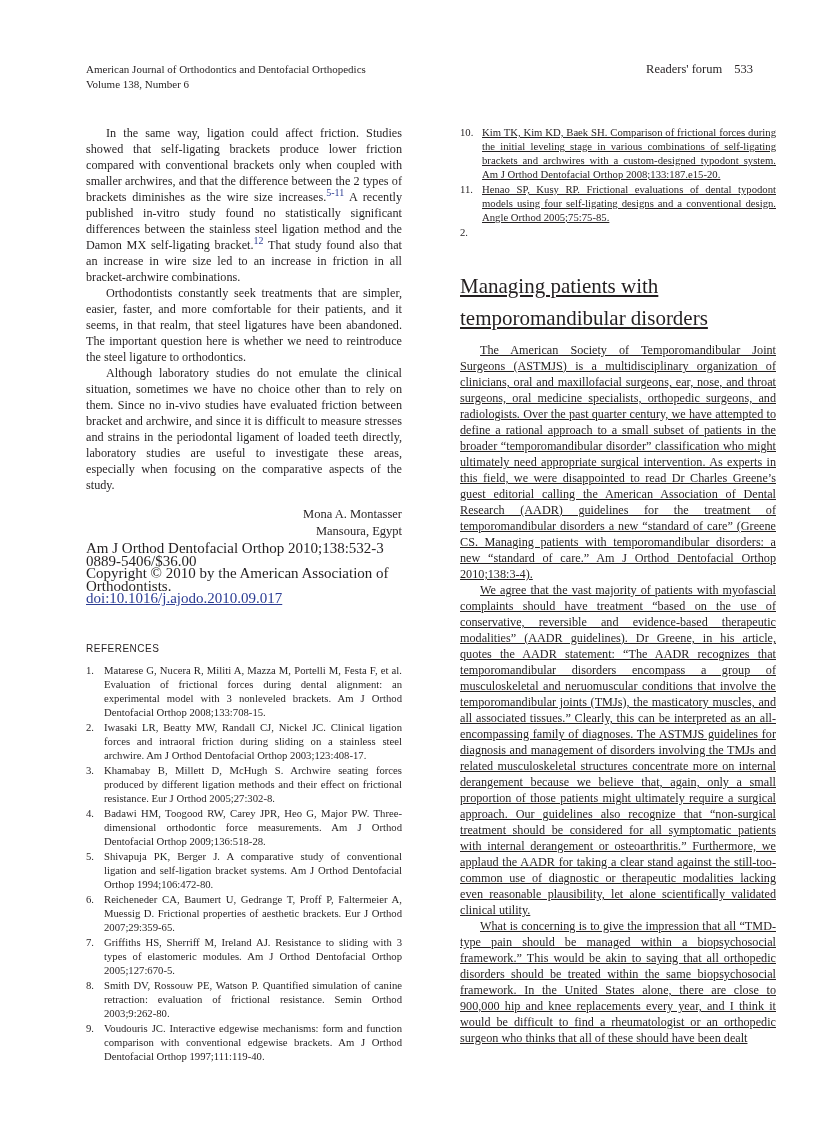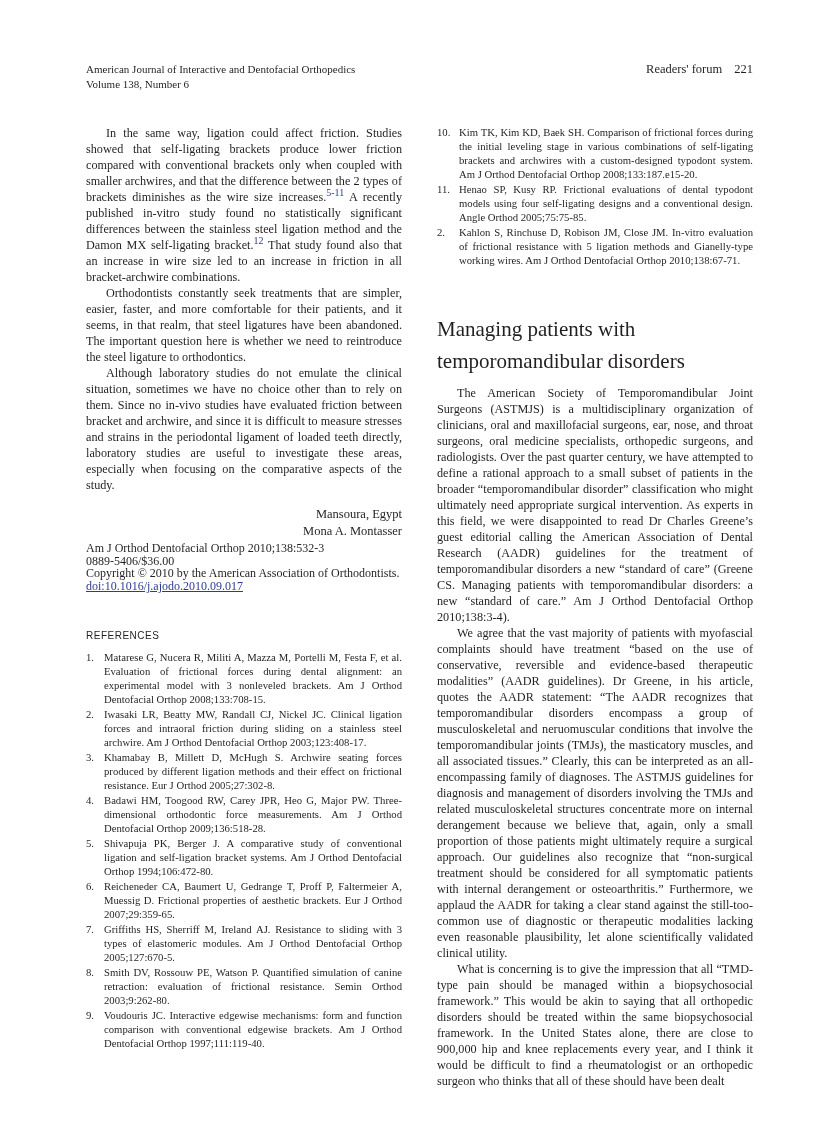--- a/index.html
+++ b/index.html
@@ -4,55 +4,55 @@
 <style>
   html, body { margin: 0; padding: 0; background: #ffffff; }
   body { width: 838px; height: 1122px; position: relative; overflow: hidden; color: #231f20;
          font-family: "Liberation Serif", "DejaVu Serif", serif; }
   .running-head { position: absolute; top: 62px; left: 86px; width: 667px; font-size: 11px; line-height: 15px; }
   .rh-left { position: absolute; left: 0; top: 0; }
   .rh-right { position: absolute; right: 0; top: 0; font-size: 12.5px; }
   .rh-right .page-num { margin-left: 12px; }
   .col { position: absolute; top: 125px; width: 316px; }
   .col-left { left: 86px; }
-  .col-right { left: 437px; }
+  .col-right { left: 460px; text-decoration: underline; }
   p.body { margin: 0; font-size: 12.2px; line-height: 16px; text-align: justify; text-indent: 20px; }
   sup.cite { color: #2b3c93; font-size: 10px; line-height: 0; vertical-align: 5px; }
   .signature { margin-top: 13px; text-align: right; font-size: 12.5px; line-height: 17px; }
-  .meta { margin-top: 2px; font-size: 12px; line-height: 12.6px; }
+  .meta { margin-top: 2px; font-size: 15px; line-height: 12.6px; }
   .meta .doi { color: #2b3c93; text-decoration: underline; }
   .refs-heading { margin-top: 38px; font-family: "Liberation Sans", "DejaVu Sans", sans-serif; font-size: 10px;
                   letter-spacing: 0.5px; color: #231f20; }
   ol.refs { list-style: none; margin: 9px 0 0 0; padding: 0; }
   ol.refs li { position: relative; padding-left: 18px; font-size: 10.7px; line-height: 14px; text-align: justify; margin-bottom: 1px; }
   ol.refs li .num { position: absolute; left: 0; top: 0; }
   ol.refs.wide li { padding-left: 22px; }
   .section-title { margin: 46px 0 8px 0; font-size: 21px; line-height: 32px; font-weight: normal; color: #231f20; }
 </style>
 </head>
 <body>
 
 <div class="running-head">
   <div class="rh-left">
-    <div>American Journal of Interactive and Dentofacial Orthopedics</div>
+    <div>American Journal of Orthodontics and Dentofacial Orthopedics</div>
     <div>Volume 138, Number 6</div>
   </div>
   <div class="rh-right">
-    <span>Readers' forum</span><span class="page-num">221</span>
+    <span>Readers' forum</span><span class="page-num">533</span>
   </div>
 </div>
 
 <div class="col col-left">
   <p class="body"><span>In the same way, ligation could affect friction. Studies showed that self-ligating brackets produce lower friction compared with conventional brackets only when coupled with smaller archwires, and that the difference between the 2 types of brackets diminishes as the wire size increases.</span><sup class="cite">5-11</sup><span> A recently published in-vitro study found no statistically significant differences between the stainless steel ligation method and the Damon MX self-ligating bracket.</span><sup class="cite">12</sup><span> That study found also that an increase in wire size led to an increase in friction in all bracket-archwire combinations.</span></p>
   <p class="body">Orthodontists constantly seek treatments that are simpler, easier, faster, and more comfortable for their patients, and it seems, in that realm, that steel ligatures have been abandoned. The important question here is whether we need to reintroduce the steel ligature to orthodontics.</p>
   <p class="body">Although laboratory studies do not emulate the clinical situation, sometimes we have no choice other than to rely on them. Since no in-vivo studies have evaluated friction between bracket and archwire, and since it is difficult to measure stresses and strains in the periodontal ligament of loaded teeth directly, laboratory studies are useful to investigate these areas, especially when focusing on the comparative aspects of the study.</p>
 
   <div class="signature">
+    <div>Mona A. Montasser</div>
     <div>Mansoura, Egypt</div>
-    <div>Mona A. Montasser</div>
   </div>
 
   <div class="meta">
     <div>Am J Orthod Dentofacial Orthop 2010;138:532-3</div>
     <div>0889-5406/$36.00</div>
     <div>Copyright © 2010 by the American Association of Orthodontists.</div>
     <div class="doi">doi:10.1016/j.ajodo.2010.09.017</div>
   </div>
 
   <div class="refs-heading">REFERENCES</div>
@@ -66,21 +66,21 @@
     <li><span class="num">7.</span><span>Griffiths HS, Sherriff M, Ireland AJ. Resistance to sliding with 3 types of elastomeric modules. Am J Orthod Dentofacial Orthop 2005;127:670-5.</span></li>
     <li><span class="num">8.</span><span>Smith DV, Rossouw PE, Watson P. Quantified simulation of canine retraction: evaluation of frictional resistance. Semin Orthod 2003;9:262-80.</span></li>
     <li><span class="num">9.</span><span>Voudouris JC. Interactive edgewise mechanisms: form and function comparison with conventional edgewise brackets. Am J Orthod Dentofacial Orthop 1997;111:119-40.</span></li>
   </ol>
 </div>
 
 <div class="col col-right">
   <ol class="refs wide" style="margin-top:0">
     <li><span class="num">10.</span><span>Kim TK, Kim KD, Baek SH. Comparison of frictional forces during the initial leveling stage in various combinations of self-ligating brackets and archwires with a custom-designed typodont system. Am J Orthod Dentofacial Orthop 2008;133:187.e15-20.</span></li>
     <li><span class="num">11.</span><span>Henao SP, Kusy RP. Frictional evaluations of dental typodont models using four self-ligating designs and a conventional design. Angle Orthod 2005;75:75-85.</span></li>
-    <li><span class="num">2.</span><span>Kahlon S, Rinchuse D, Robison JM, Close JM. In-vitro evaluation of frictional resistance with 5 ligation methods and Gianelly-type working wires. Am J Orthod Dentofacial Orthop 2010;138:67-71.</span></li>
+    <li><span class="num">2.</span></li>
   </ol>
 
   <h2 class="section-title">Managing patients with temporomandibular disorders</h2>
 
   <p class="body">The American Society of Temporomandibular Joint Surgeons (ASTMJS) is a multidisciplinary organization of clinicians, oral and maxillofacial surgeons, ear, nose, and throat surgeons, oral medicine specialists, orthopedic surgeons, and radiologists. Over the past quarter century, we have attempted to define a rational approach to a small subset of patients in the broader “temporomandibular disorder” classification who might ultimately need appropriate surgical intervention. As experts in this field, we were disappointed to read Dr Charles Greene’s guest editorial calling the American Association of Dental Research (AADR) guidelines for the treatment of temporomandibular disorders a new “standard of care” (Greene CS. Managing patients with temporomandibular disorders: a new “standard of care.” Am J Orthod Dentofacial Orthop 2010;138:3-4).</p>
   <p class="body">We agree that the vast majority of patients with myofascial complaints should have treatment “based on the use of conservative, reversible and evidence-based therapeutic modalities” (AADR guidelines). Dr Greene, in his article, quotes the AADR statement: “The AADR recognizes that temporomandibular disorders encompass a group of musculoskeletal and neruomuscular conditions that involve the temporomandibular joints (TMJs), the masticatory muscles, and all associated tissues.” Clearly, this can be interpreted as an all-encompassing family of diagnoses. The ASTMJS guidelines for diagnosis and management of disorders involving the TMJs and related musculoskeletal structures concentrate more on internal derangement because we believe that, again, only a small proportion of those patients might ultimately require a surgical approach. Our guidelines also recognize that “non-surgical treatment should be considered for all symptomatic patients with internal derangement or osteoarthritis.” Furthermore, we applaud the AADR for taking a clear stand against the still-too-common use of diagnostic or therapeutic modalities lacking even reasonable plausibility, let alone scientifically validated clinical utility.</p>
   <p class="body">What is concerning is to give the impression that all “TMD-type pain should be managed within a biopsychosocial framework.” This would be akin to saying that all orthopedic disorders should be treated within the same biopsychosocial framework. In the United States alone, there are close to 900,000 hip and knee replacements every year, and I think it would be difficult to find a rheumatologist or an orthopedic surgeon who thinks that all of these should have been dealt</p>
 </div>
 
 </body></html>

